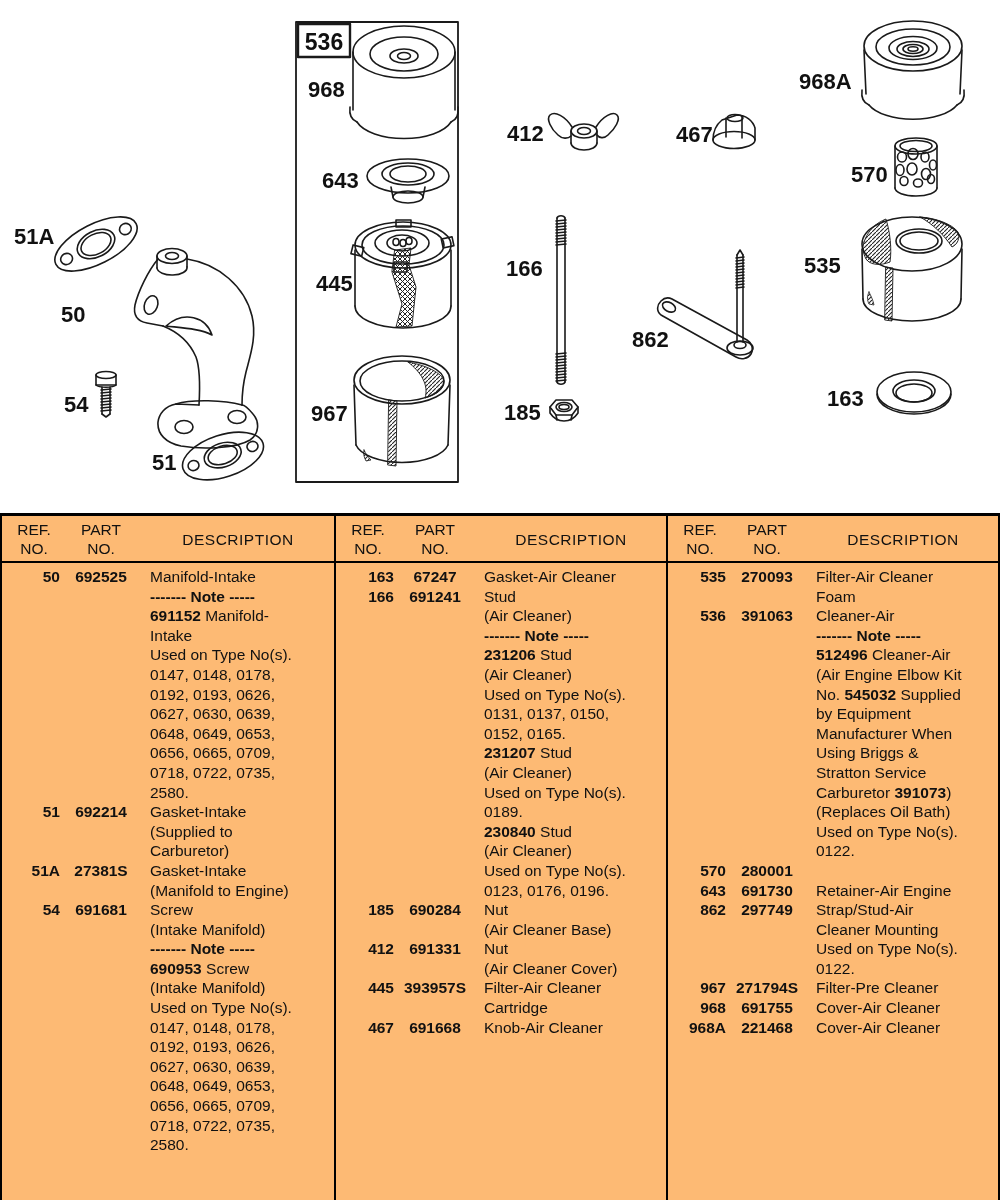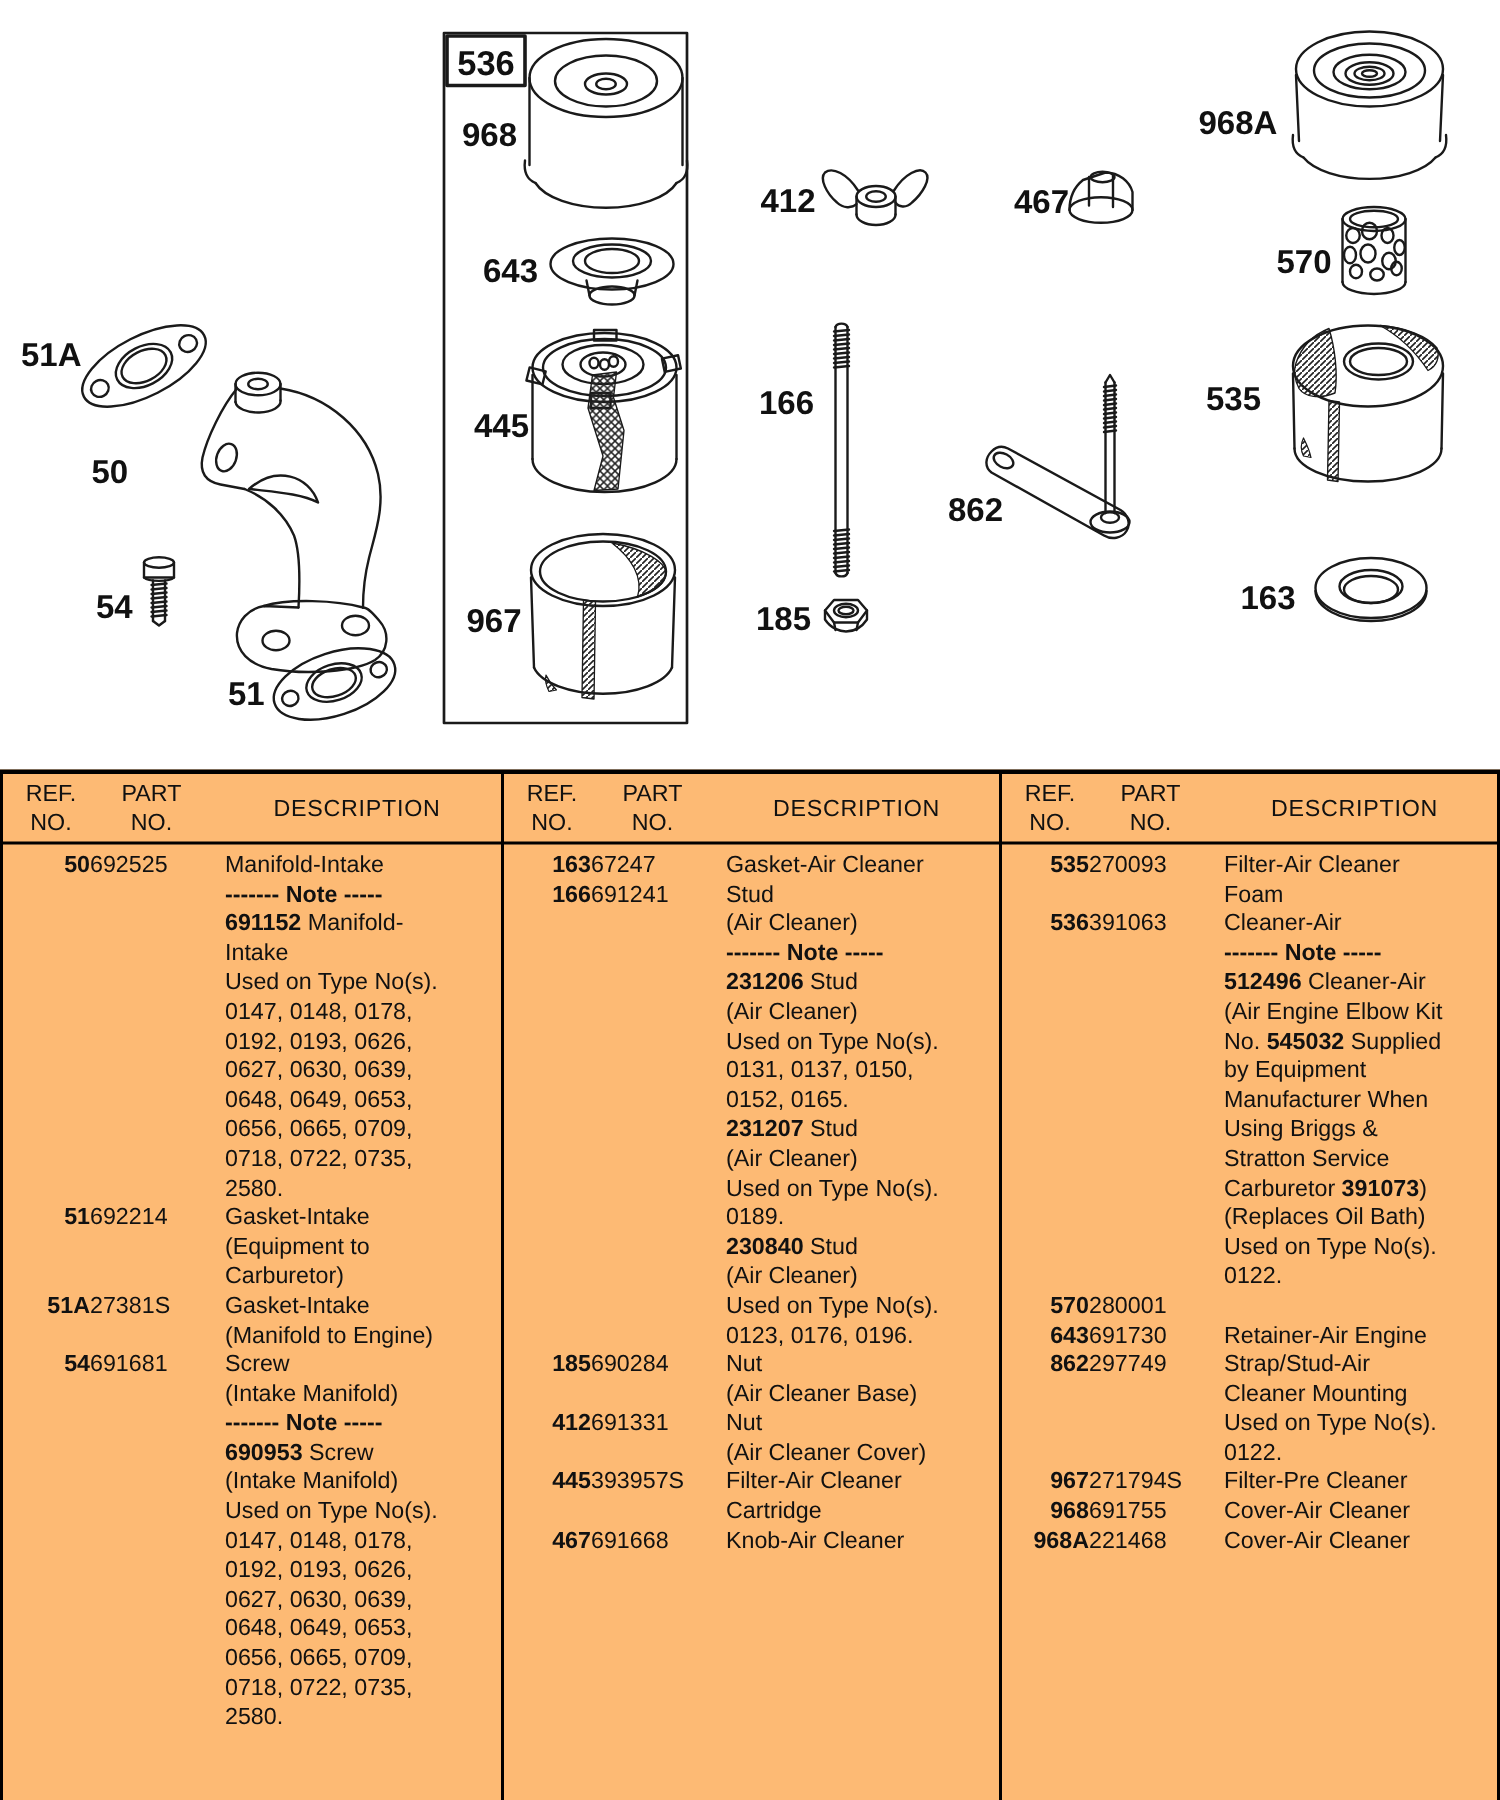--- a/index.html
+++ b/index.html
@@ -21,21 +21,21 @@
        padding:4px 0 0 6px;box-sizing:content-box;}
   .h-ref,.h-part{width:52px;text-align:center;font-size:15.5px;line-height:19px;}
   .h-part{width:82px;}
   .h-desc{flex:1;text-align:center;font-size:15.5px;line-height:19px;
        display:flex;align-items:flex-end;justify-content:center;
        padding-bottom:12px;letter-spacing:.5px;}
   .col-body{padding:4px 0 0 6px;}
   .entry{display:flex;align-items:flex-start;}
   .cell-ref{width:52px;text-align:right;font-weight:bold;
        font-size:15.5px;line-height:19.6px;white-space:nowrap;}
-  .cell-part{width:82px;text-align:left;font-weight:normal;
+  .cell-part{width:82px;text-align:center;font-weight:bold;
        font-size:15.5px;line-height:19.6px;white-space:nowrap;}
   .cell-desc{flex:1;padding-left:8px;font-size:15.5px;line-height:19.6px;}
   .cell-desc .line{white-space:nowrap;}
   .b{font-weight:bold;}
 </style>
 </head>
 <body>
 
 <svg class="diagram" viewBox="0 0 1000 495" xmlns="http://www.w3.org/2000/svg">
   <defs>
@@ -282,21 +282,21 @@
             <div class="line"><span>0656, 0665, 0709,</span></div>
             <div class="line"><span>0718, 0722, 0735,</span></div>
             <div class="line"><span>2580.</span></div>
           </div>
         </div>
         <div class="entry">
           <div class="cell-ref">51</div>
           <div class="cell-part">692214</div>
           <div class="cell-desc">
             <div class="line"><span>Gasket-Intake</span></div>
-            <div class="line"><span>(Equipment to</span></div>
+            <div class="line"><span>(Supplied to</span></div>
             <div class="line"><span>Carburetor)</span></div>
           </div>
         </div>
         <div class="entry">
           <div class="cell-ref">51A</div>
           <div class="cell-part">27381S</div>
           <div class="cell-desc">
             <div class="line"><span>Gasket-Intake</span></div>
             <div class="line"><span>(Manifold to Engine)</span></div>
           </div>

